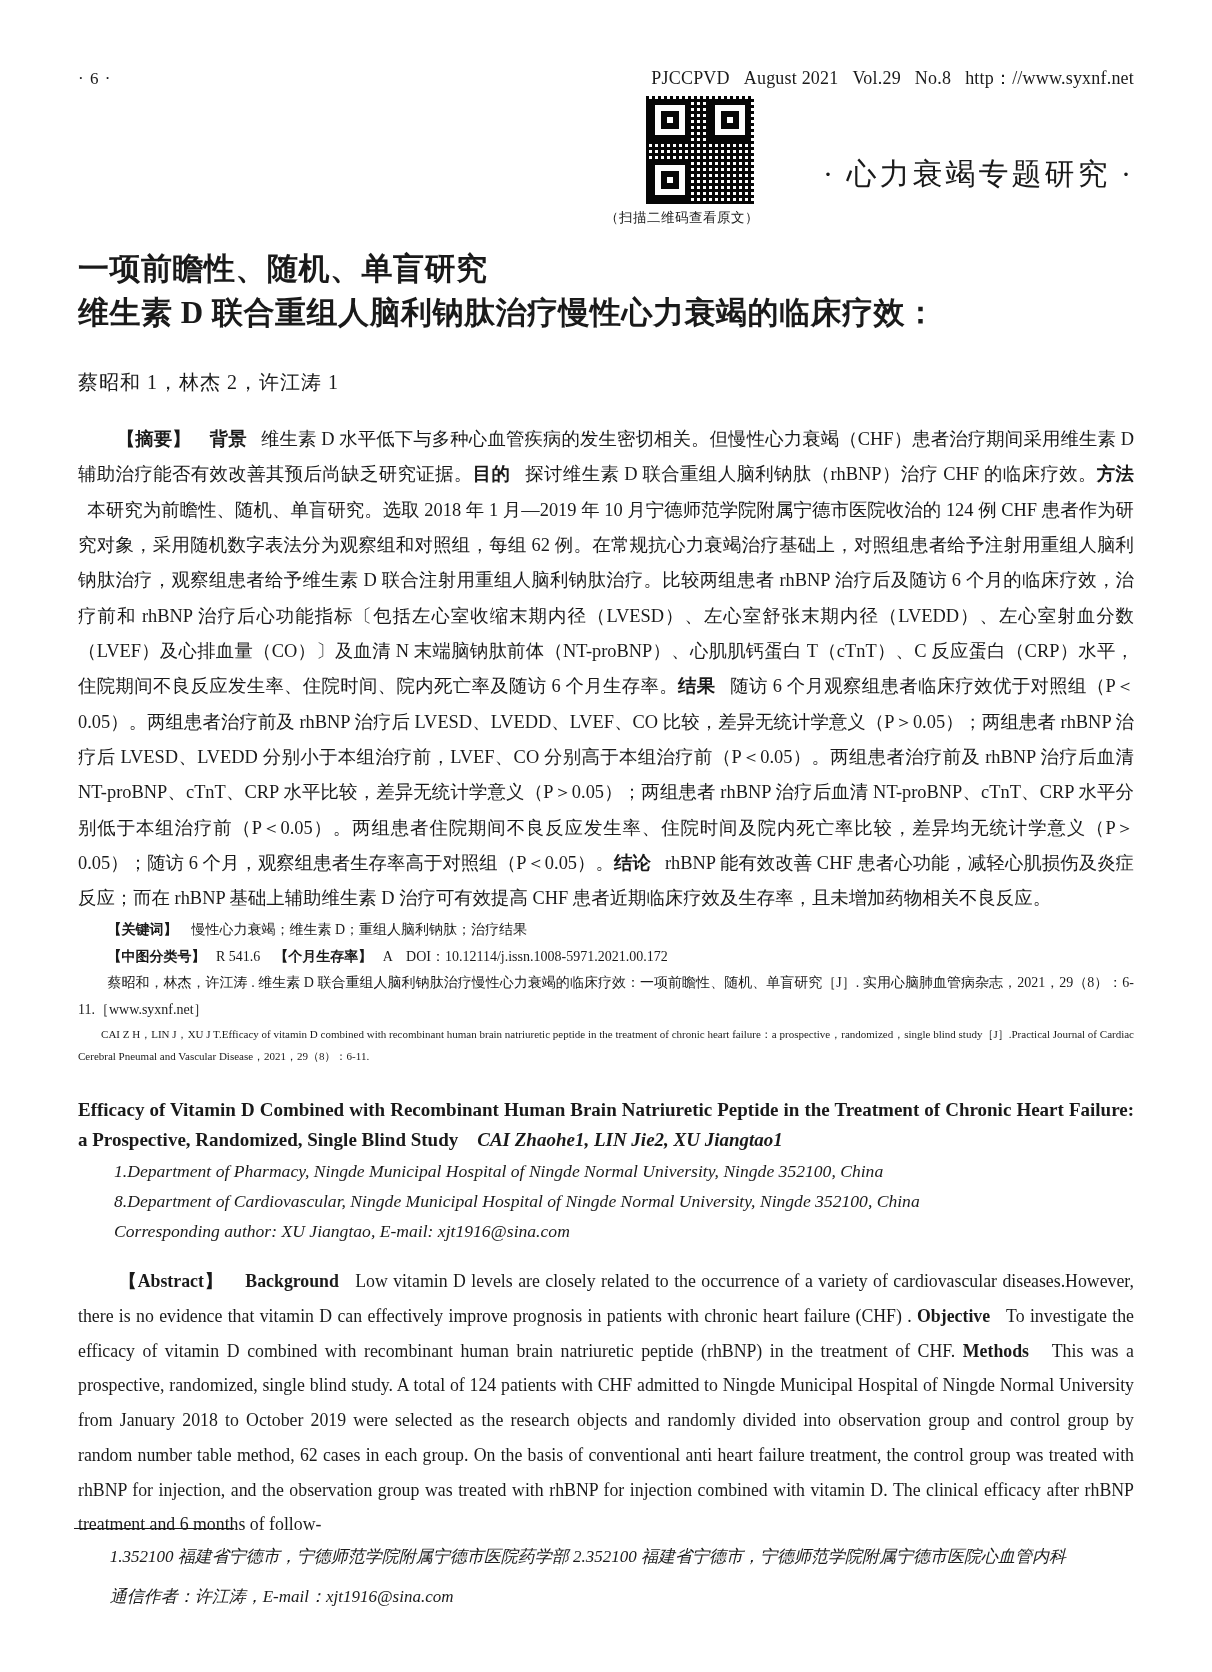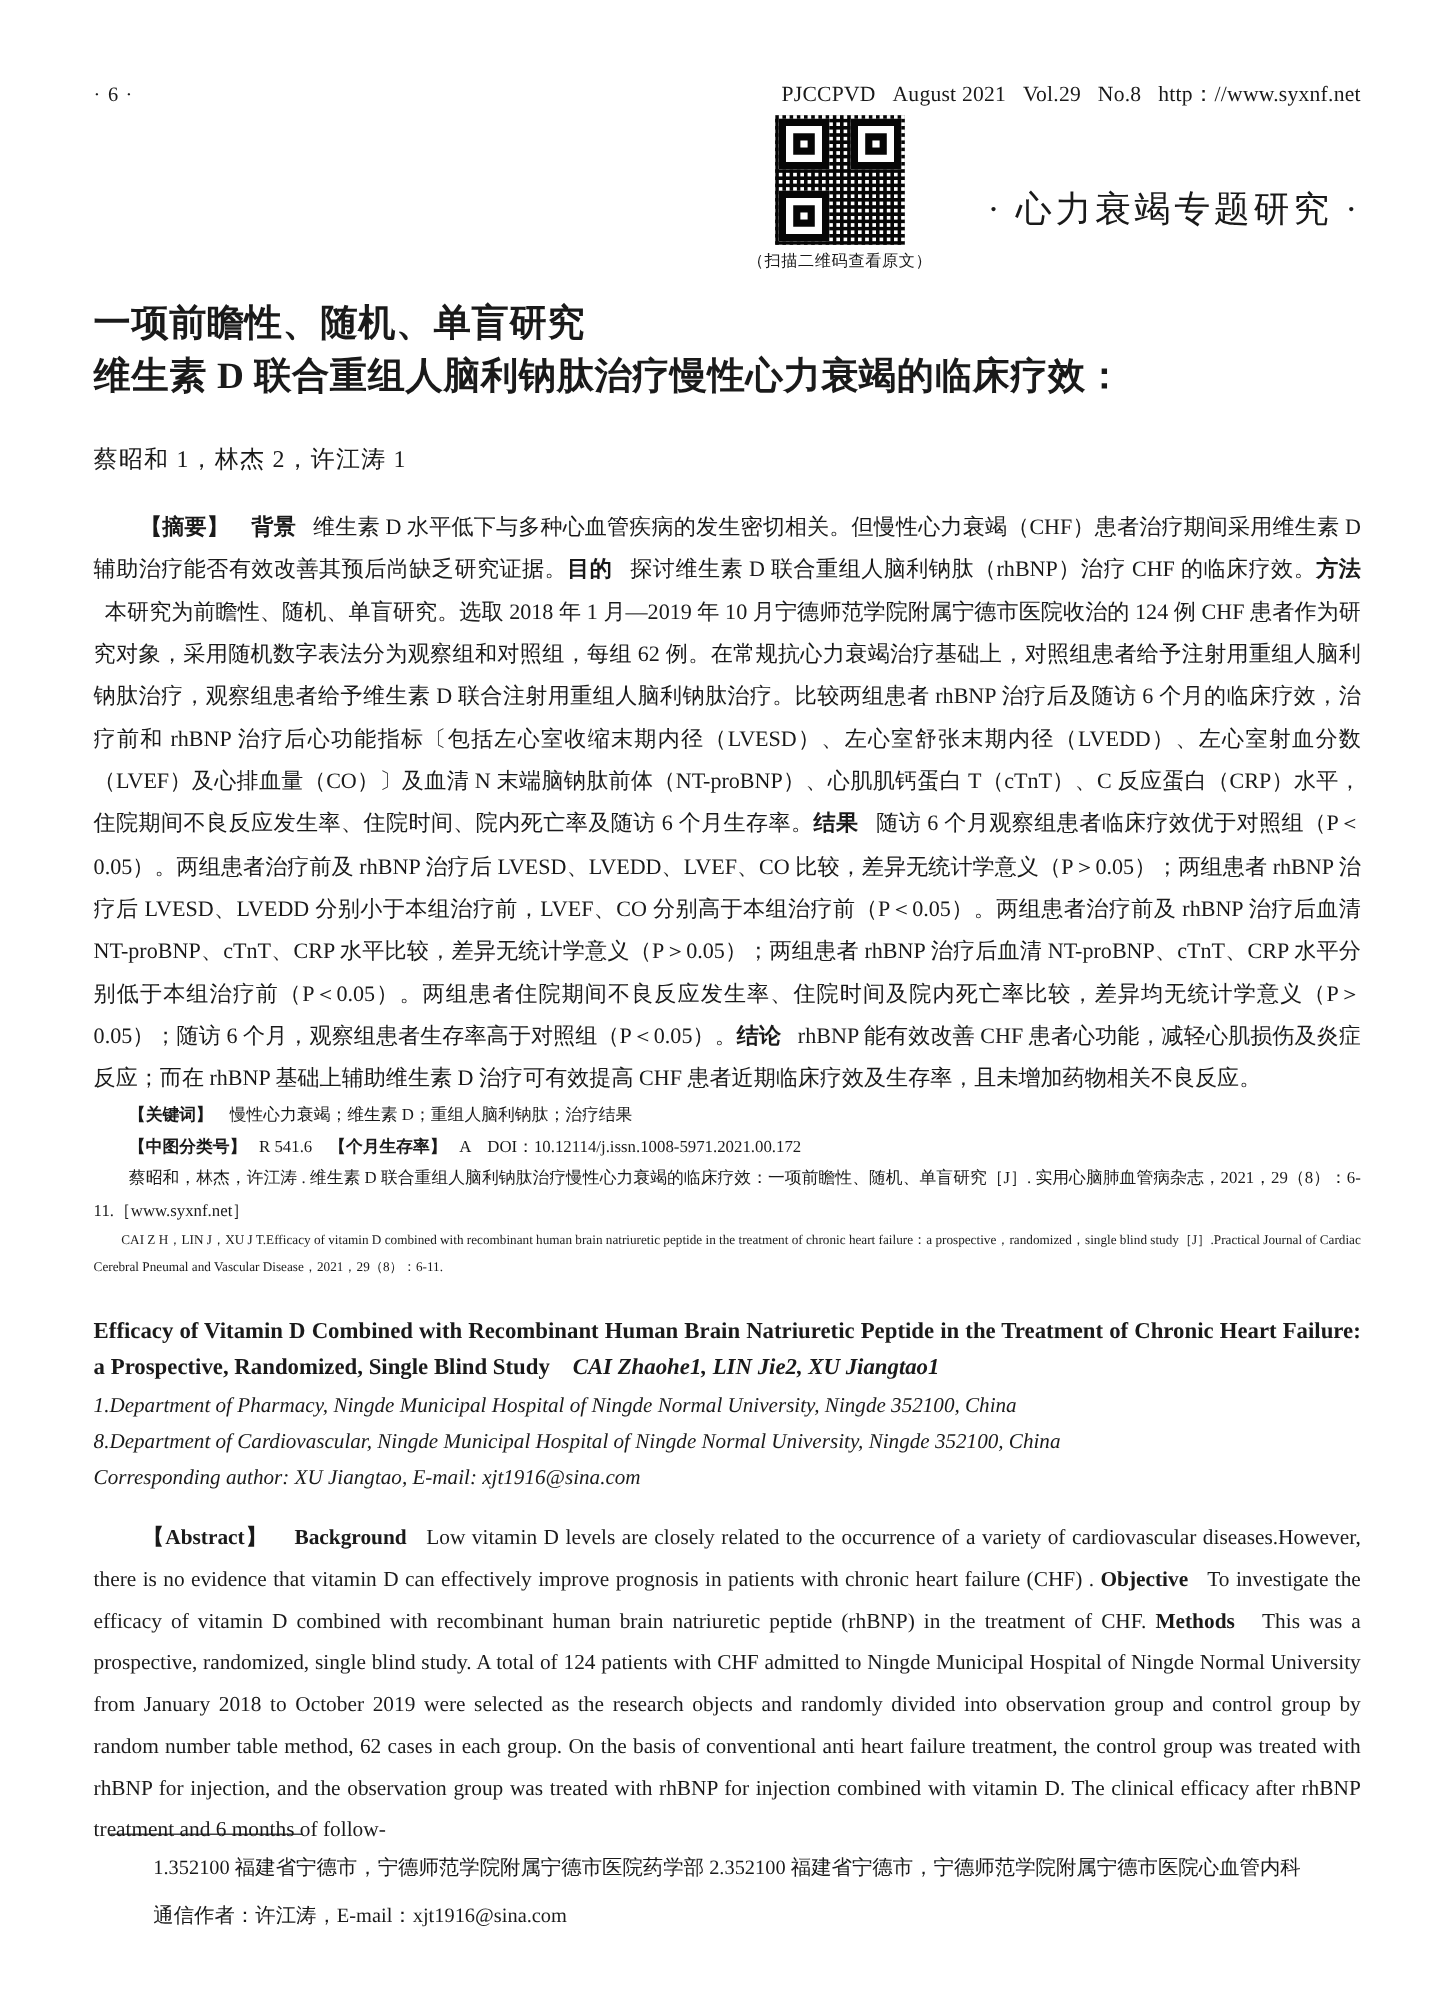--- a/index.html
+++ b/index.html
@@ -50,21 +50,20 @@
 
   
   .banner-row {
     margin-top: 6px;
     display: flex;
     align-items: flex-start;
     justify-content: flex-end;
   }
   .qr-wrap {
     width: 190px;
-    text-align: center;
     margin-right: 18px;
   }
   .qr {
     width: 108px;
     height: 108px;
     margin: 0 auto;
     background-color: #ffffff;
     background-image:
       repeating-linear-gradient(0deg, #111 0 3px, transparent 3px 6px),
       repeating-linear-gradient(90deg, #111 0 3px, transparent 3px 6px);
@@ -157,35 +156,37 @@
     text-align: justify;
   }
   .en-title .en-authors {
     font-style: italic;
     font-weight: bold;
   }
   .affil {
     font-size: 17.6px;
     font-style: italic;
     line-height: 1.72;
+    margin-left: 36px;
   }
   .en-abs {
     margin-top: 4px;
     font-size: 17.8px;
     line-height: 1.95;
     text-align: justify;
   }
   .en-abs .indent { text-indent: 2.3em; }
 
   
   .footnotes {
     position: absolute;
-    left: 92px;
+    left: 74px;
     bottom: 60px;
     width: 1056px;
+    font-style: italic;
   }
   .fn-rule {
     width: 160px;
     height: 1px;
     background: #1a1a1a;
     margin-bottom: 12px;
   }
   .fn {
     font-size: 17px;
     line-height: 1.85;

